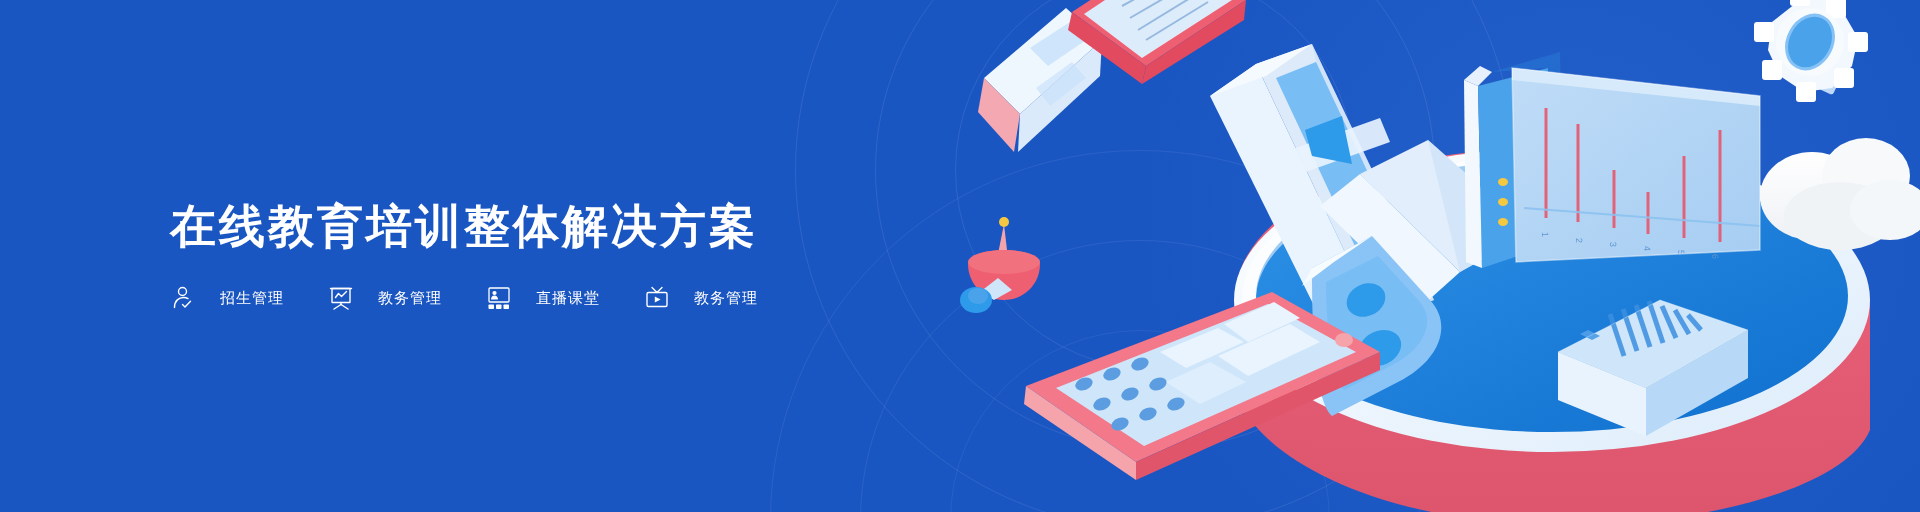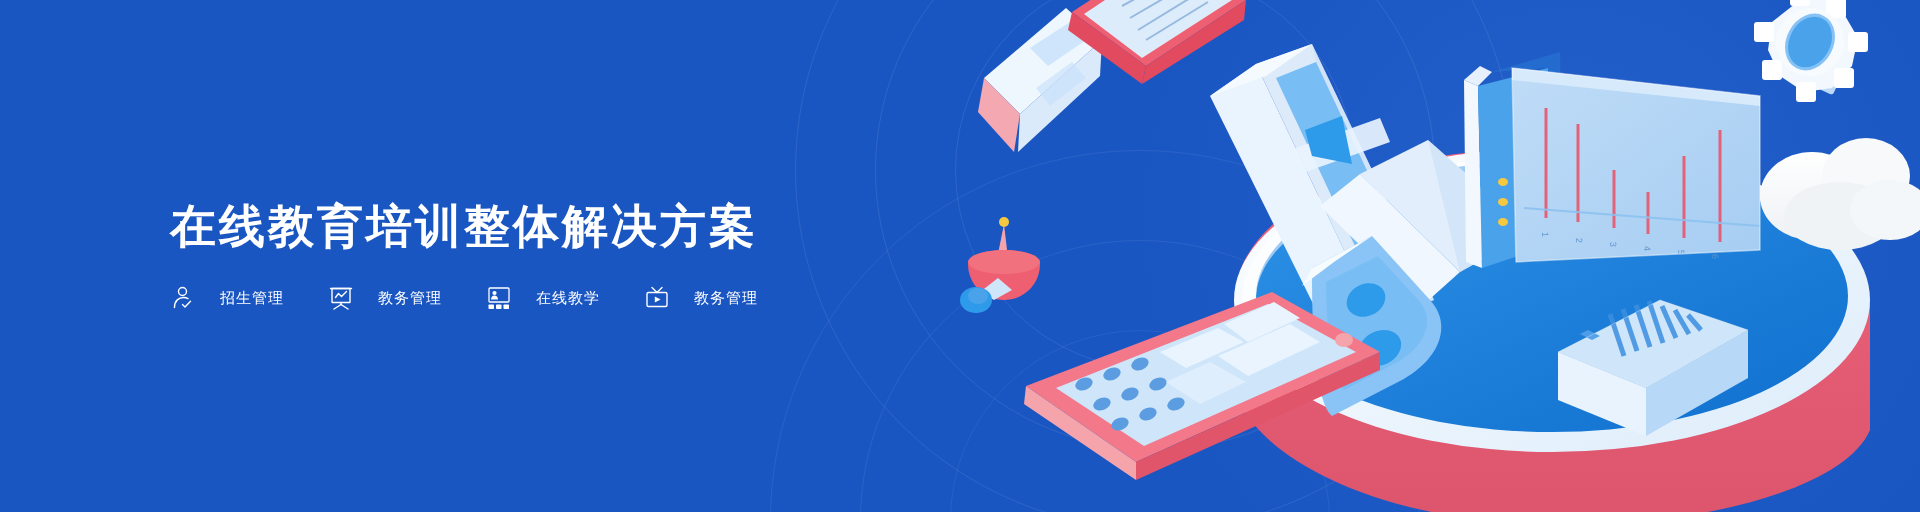--- a/index.html
+++ b/index.html
@@ -343,21 +343,21 @@
         <span class="ico">
           <svg viewBox="0 0 26 26" stroke="#ffffff" stroke-width="1.3" fill="none" stroke-linecap="round" stroke-linejoin="round">
             <rect x="3" y="3" width="20" height="14" rx="1"></rect>
             <circle cx="8.5" cy="8" r="2.1" fill="#ffffff" stroke="none"></circle>
             <path d="M5 14.5 C5 11.6 6.6 10.4 8.5 10.4 C10.4 10.4 12 11.6 12 14.5 Z" fill="#ffffff" stroke="none"></path>
             <rect x="2.5" y="19.5" width="5.5" height="4.5" rx="0.7" fill="#ffffff" stroke="none"></rect>
             <rect x="10" y="19.5" width="5.5" height="4.5" rx="0.7" fill="#ffffff" stroke="none"></rect>
             <rect x="17.5" y="19.5" width="5.5" height="4.5" rx="0.7" fill="#ffffff" stroke="none"></rect>
           </svg>
         </span>
-        <span class="lbl">在线教学</span>
+        <span class="lbl">直播课堂</span>
       </div>
 
       <div class="feature">
         <span class="ico">
           <svg viewBox="0 0 26 26" fill="none" stroke="#ffffff" stroke-width="1.4" stroke-linecap="round" stroke-linejoin="round">
             <path d="M8 2.5 L13 7.5 L18 2.5"></path>
             <rect x="3" y="7.5" width="20" height="14" rx="1.5"></rect>
             <path d="M10.8 11.6 L16.6 14.6 L10.8 17.6 Z" fill="#ffffff" stroke="none"></path>
           </svg>
         </span>

